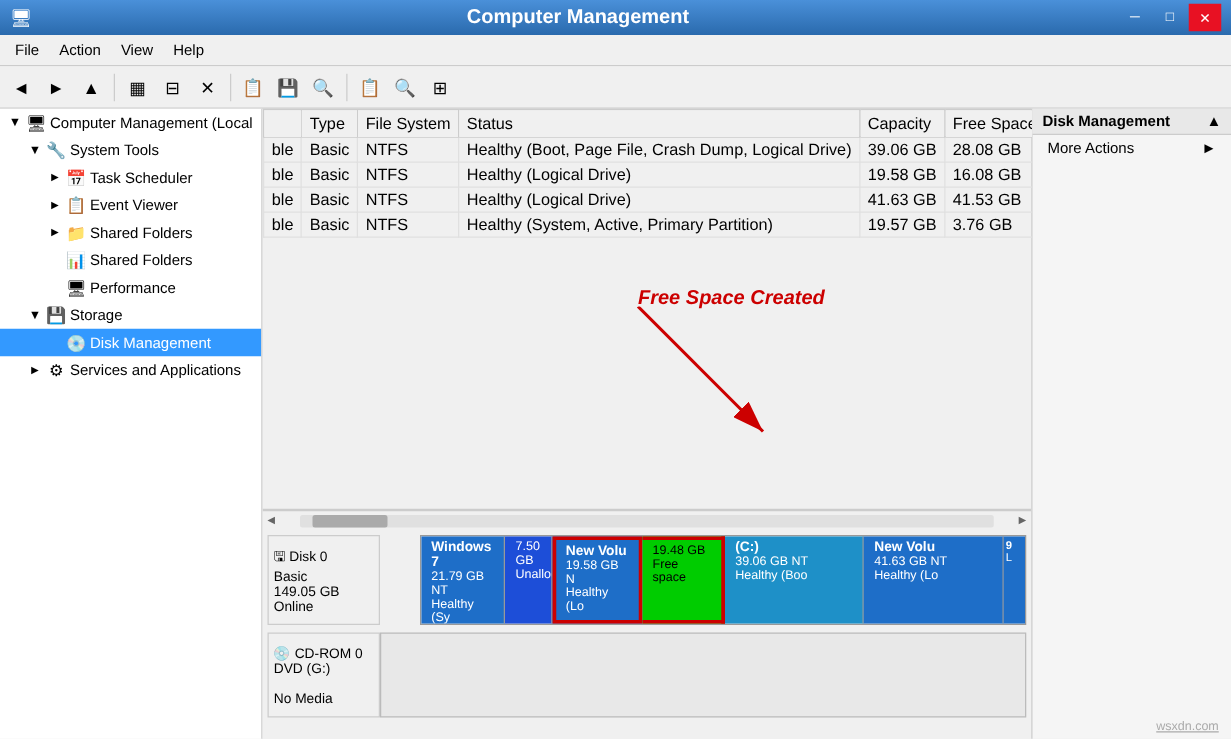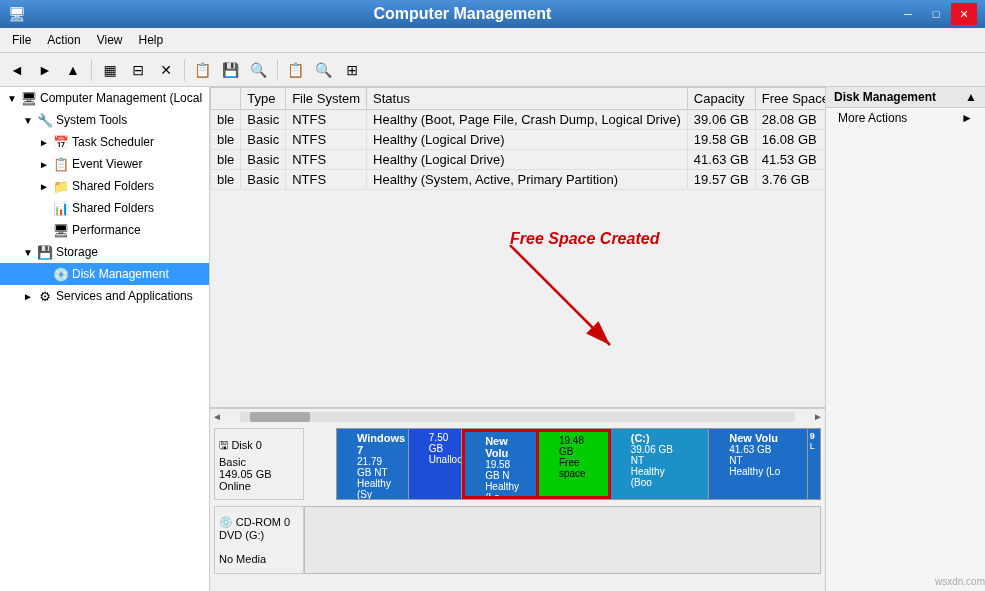--- a/index.html
+++ b/index.html
@@ -134,21 +134,21 @@
     .disk-partitions {
       display: flex;
       flex: 1;
       border: 1px solid #999;
       overflow: hidden;
     }
     .partition {
       display: flex;
       flex-direction: column;
       justify-content: flex-start;
-      padding: 3px 20px;
+      padding: 3px 8px;
       font-size: 10px;
       overflow: hidden;
       border-right: 1px solid #999;
       position: relative;
     }
     .partition:last-child { border-right: none; }
     .partition-name { font-weight: bold; font-size: 11px; }
     .partition-size { font-size: 10px; }
     .partition-status { font-size: 10px; }
 
@@ -231,24 +231,25 @@
     .cdrom-row {
       display: flex;
       align-items: stretch;
       height: 68px;
     }
 
     
     .watermark {
       position: fixed;
       bottom: 4px;
-      right: 0;
+      right: 10px;
       font-size: 10px;
       color: #aaa;
       pointer-events: none;
+      text-decoration: underline;
     }
   </style>
 </head>
 <body>
 
 <div class="title-bar">
   <span style="font-size:14px; margin-right:4px;">🖥</span>
   <span class="title-bar-title">Computer Management</span>
   <div class="title-bar-controls">
     <button class="title-btn">─</button>

